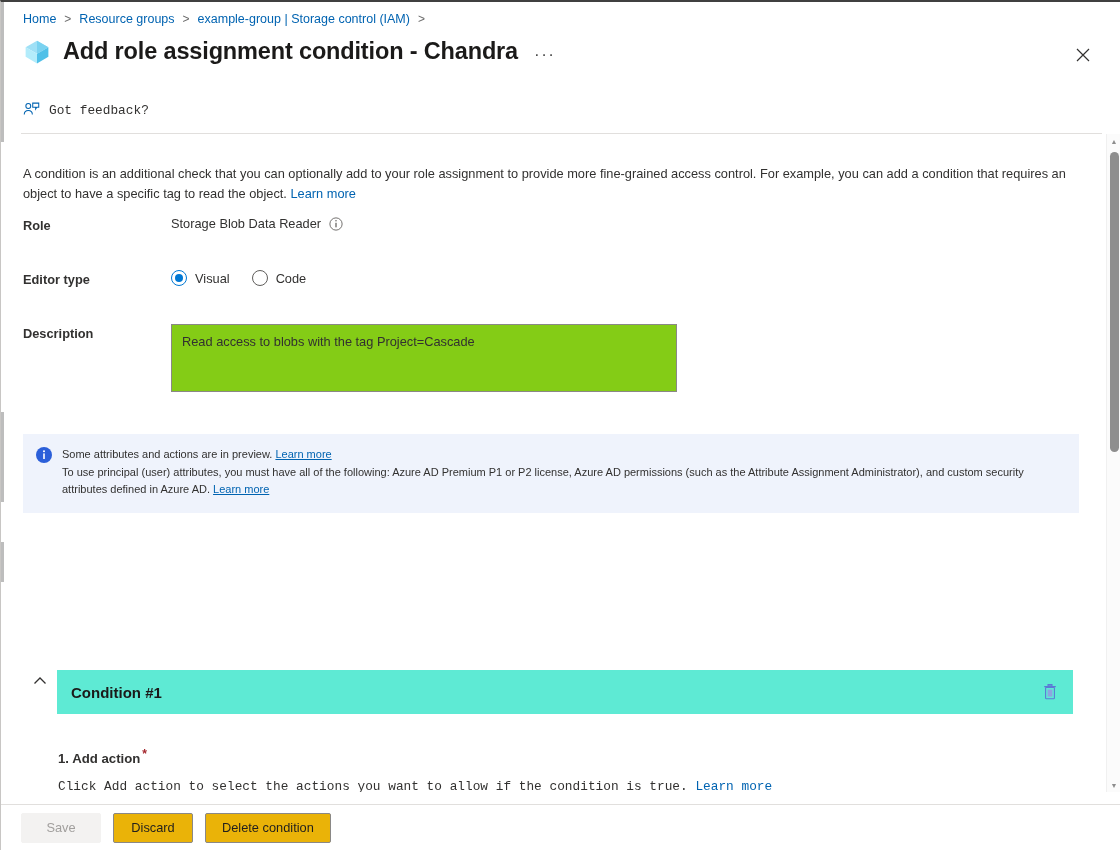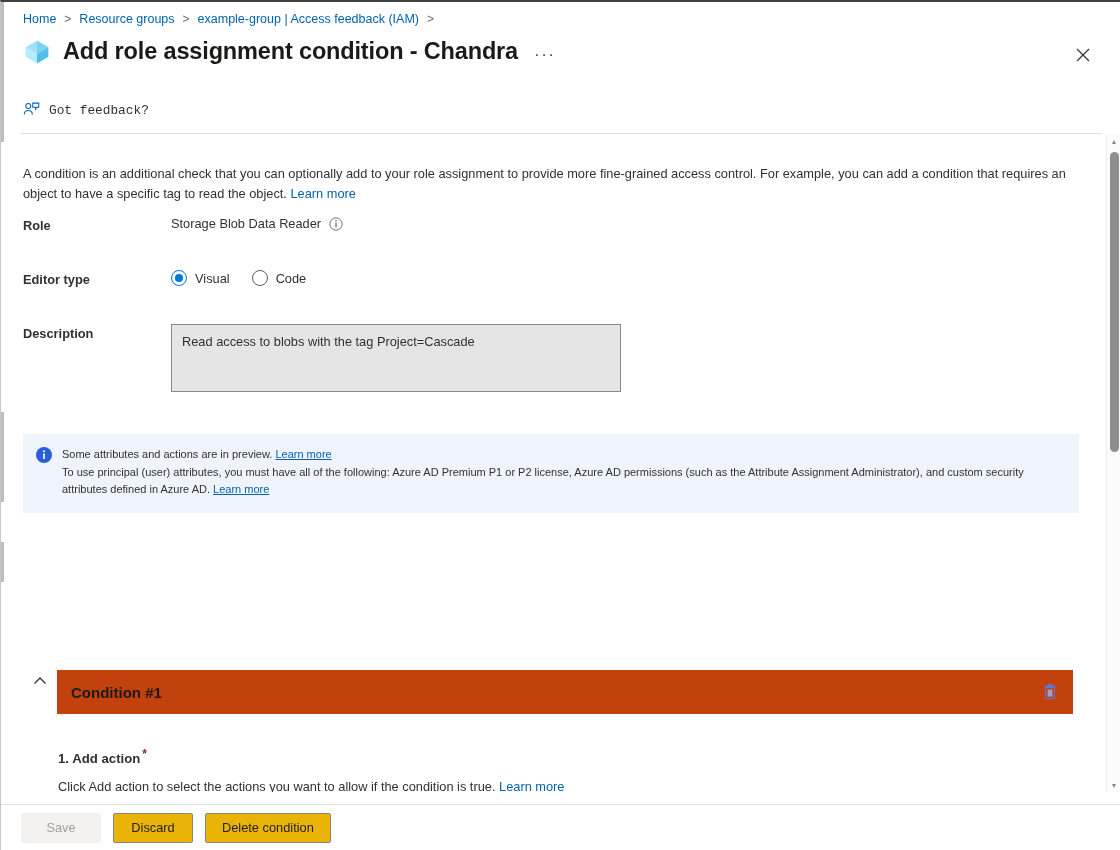--- a/index.html
+++ b/index.html
@@ -121,22 +121,22 @@
     display: flex; align-items: center; justify-content: center;
     flex: none;
   }
   .radio-opt.checked .radio-mark { border-color: #0078d4; }
   .radio-opt.checked .radio-mark::after {
     content: ""; width: 8px; height: 8px;
     border-radius: 50%; background: #0078d4;
   }
 
   .desc-box {
-    width: 450px; height: 68px;
-    border: 1px solid #8a8886; background: #e5e5e5;
+    width: 506px; height: 68px;
+    border: 1px solid #8a8886; background: #84cc16;
     font-family: "Liberation Sans", sans-serif;
     font-size: 12.8px; color: #323130;
     padding: 8px 10px; resize: none; outline: none;
     line-height: 18px;
   }
 
   
   .banner {
     position: absolute; top: 300px; left: 22px; width: 1056px;
     background: #eff3fc; display: flex; gap: 10px;
@@ -149,40 +149,40 @@
   .ulnk { color: #0063b1; text-decoration: underline; cursor: pointer; }
 
   
   .cond-chevron {
     position: absolute; top: 538px; left: 30px;
     width: 18px; height: 18px; cursor: pointer;
     color: #323130;
   }
   .cond-header {
     position: absolute; top: 536px; left: 56px; width: 1016px;
-    height: 44px; background: #c2410c;
+    height: 44px; background: #5eead4;
     display: flex; align-items: center; justify-content: space-between;
     padding: 0 14px 0 14px;
     text-align: right;
   }
   .cond-title { font-size: 15px; font-weight: 700; color: #1b1a19; }
   .trash-btn { width: 18px; height: 18px; cursor: pointer; flex: none; }
 
   
   .sec-title {
     position: absolute; top: 613px; left: 57px;
     font-size: 13.2px; font-weight: 700; color: #323130;
   }
   .req-star {
     color: #a4262c; font-size: 12px; vertical-align: super;
     margin-left: 2px;
   }
   .sec-desc {
     position: absolute; top: 645px; left: 57px;
-    font-size: 12.8px; color: #323130;
+    font-size: 12.8px; color: #323130; font-family: Liberation Mono, monospace;
   }
 
   
   .vscroll {
     position: absolute; top: 132px; right: 0; width: 14px; bottom: 58px;
     background: #fbfbfb; border-left: 1px solid #f0f0f0;
   }
   .vscroll .arrow {
     position: absolute; left: 0; width: 14px; height: 14px;
     display: flex; align-items: center; justify-content: center;
@@ -220,21 +220,21 @@
 
   <div class="edge-nub n1"></div>
   <div class="edge-nub n2"></div>
   <div class="edge-nub n3"></div>
 
   <nav class="breadcrumb">
     <a>Home</a>
     <span class="sep">&gt;</span>
     <a>Resource groups</a>
     <span class="sep">&gt;</span>
-    <a>example-group | Access feedback (IAM)</a>
+    <a>example-group | Storage control (IAM)</a>
     <span class="sep">&gt;</span>
   </nav>
 
   <div class="title-row">
     <svg class="cube-icon" viewBox="0 0 32 32">
       <polygon points="16,3 29,10.5 16,18 3,10.5" fill="#9fe0f6"></polygon>
       <polygon points="3,10.5 16,18 16,29 3,21.5" fill="#b3ecfb"></polygon>
       <polygon points="29,10.5 16,18 16,29 29,21.5" fill="#50c0e8"></polygon>
       <polygon points="16,3 29,10.5 16,18" fill="#7ad2f0"></polygon>
     </svg>

